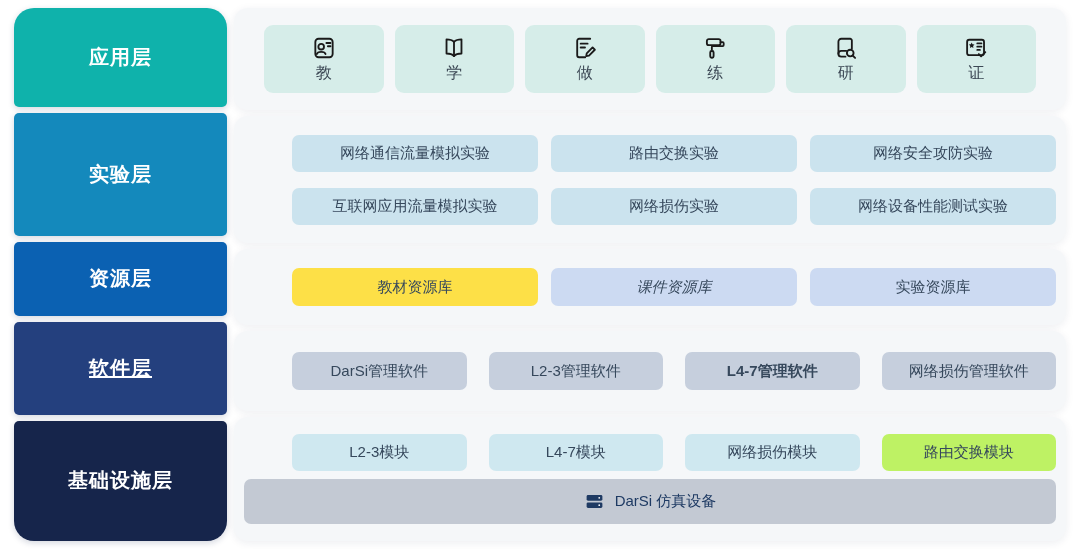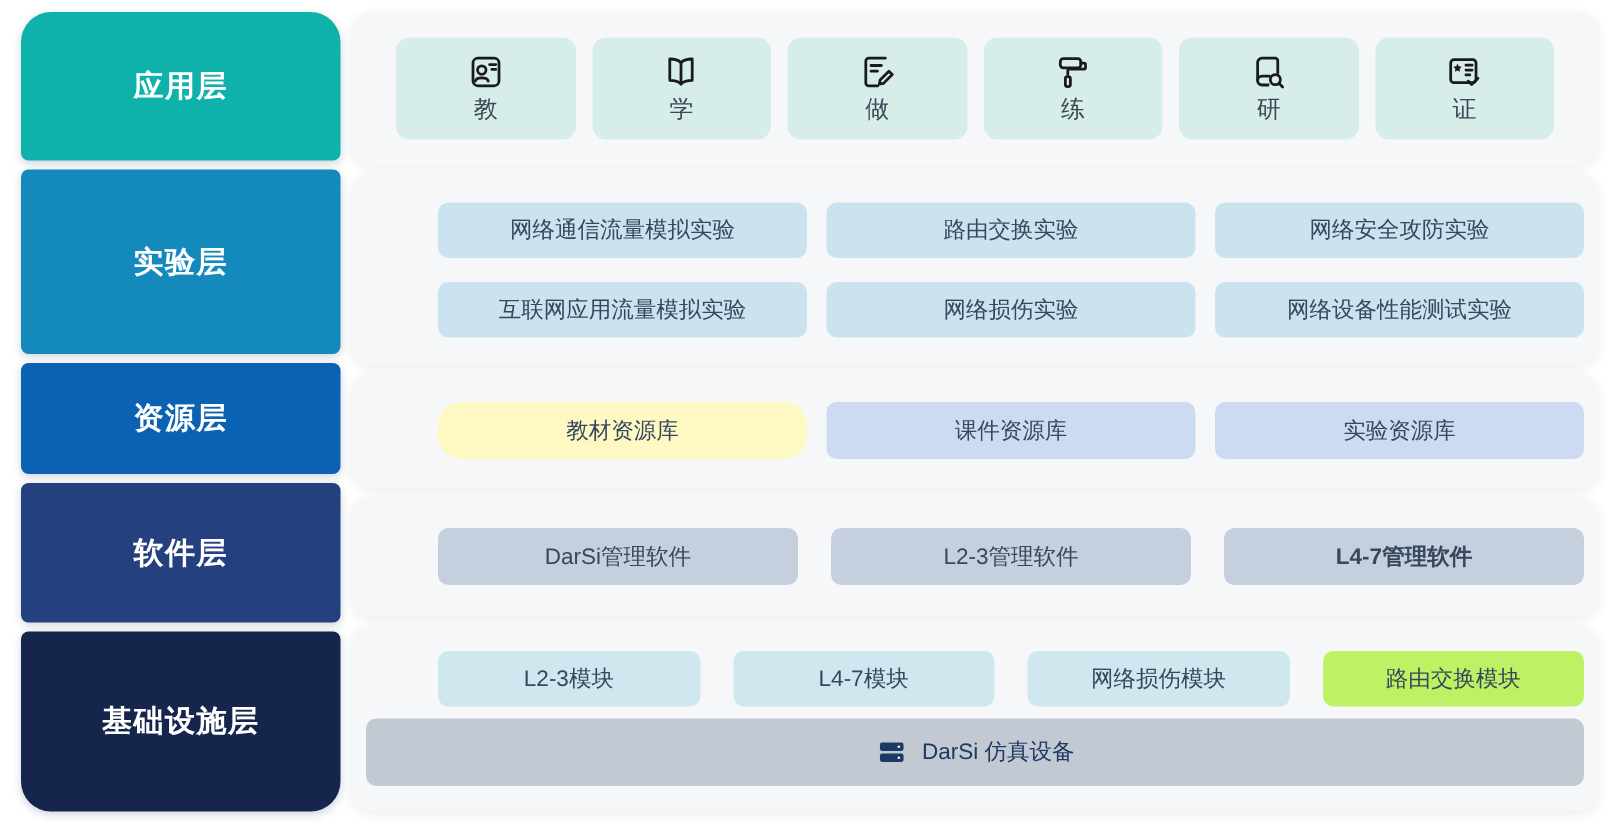--- a/index.html
+++ b/index.html
@@ -8,21 +8,21 @@
   .wrap { position: relative; width: 1080px; height: 549px; display: flex; gap: 7px;
     padding: 8px 14px; }
   
   .rail { width: 213px; display: flex; flex-direction: column; gap: 6px; }
   .layer-block { display: flex; align-items: center; justify-content: center;
     color: #ffffff; font-weight: bold; font-size: 20px; letter-spacing: 1px;
     border-radius: 5px; box-shadow: 0 2px 6px rgba(15,35,75,.18); }
   .lb-app   { height: 102px; border-radius: 20px 20px 5px 5px; }
   .lb-exp   { height: 127px; }
   .lb-res   { height: 76px; }
-  .lb-soft  { height: 96px; }
+  .lb-soft  { height: 96px; text-decoration: underline; }
   .lb-infra { height: 124px; border-radius: 5px 5px 20px 20px; }
   
   .stack { flex: 1; display: flex; flex-direction: column; gap: 6px; }
   .section { background: #F5F7F9; border-radius: 14px;
     box-shadow: 0 2px 8px rgba(25,39,80,.08); display: flex; }
   .sec-app { height: 102px; align-items: center; padding: 0 30px; gap: 11px; }
   .sec-exp { height: 127px; flex-direction: column; justify-content: center; gap: 16px; padding: 0 10px; }
   .sec-res { height: 76px; align-items: center; padding: 0 10px; }
   .sec-soft { height: 80px; align-items: center; padding: 0 10px; }
   .sec-infra { height: 124px; flex-direction: column; justify-content: center; gap: 8px; padding: 0 10px; }
@@ -117,31 +117,32 @@
       </div>
       <div class="row">
         <div class="card" style="background-color: rgb(203, 227, 238);">互联网应用流量模拟实验</div>
         <div class="card" style="background-color: rgb(203, 227, 238);">网络损伤实验</div>
         <div class="card" style="background-color: rgb(203, 227, 238);">网络设备性能测试实验</div>
       </div>
     </div>
 
     <div class="section sec-res">
       <div class="row">
-        <div class="card" style="height: 38px; background-color: #fef9c3; border-radius: 15px;">教材资源库</div>
-        <div class="card" style="height: 38px; background-color: rgb(204, 218, 242);">课件资源库</div>
+        <div class="card" style="height: 38px; background-color: #fde047;">教材资源库</div>
+        <div class="card" style="height: 38px; background-color: rgb(204, 218, 242); font-style: italic;">课件资源库</div>
         <div class="card" style="height: 38px; background-color: rgb(204, 218, 242);">实验资源库</div>
       </div>
     </div>
 
     <div class="section sec-soft">
       <div class="row row-wide-gap">
         <div class="card" style="height: 38px; background-color: rgb(198, 207, 221);">DarSi管理软件</div>
         <div class="card" style="height: 38px; background-color: rgb(198, 207, 221);">L2-3管理软件</div>
         <div class="card" style="height: 38px; background-color: rgb(198, 207, 221); font-weight: bold;">L4-7管理软件</div>
+        <div class="card" style="height: 38px; background-color: rgb(198, 207, 221);">网络损伤管理软件</div>
       </div>
     </div>
 
     <div class="section sec-infra">
       <div class="row row-wide-gap">
         <div class="card" style="background-color: rgb(207, 232, 240);">L2-3模块</div>
         <div class="card" style="background-color: rgb(207, 232, 240);">L4-7模块</div>
         <div class="card" style="background-color: rgb(207, 232, 240);">网络损伤模块</div>
         <div class="card" style="background-color: #bef264;">路由交换模块</div>
       </div>

